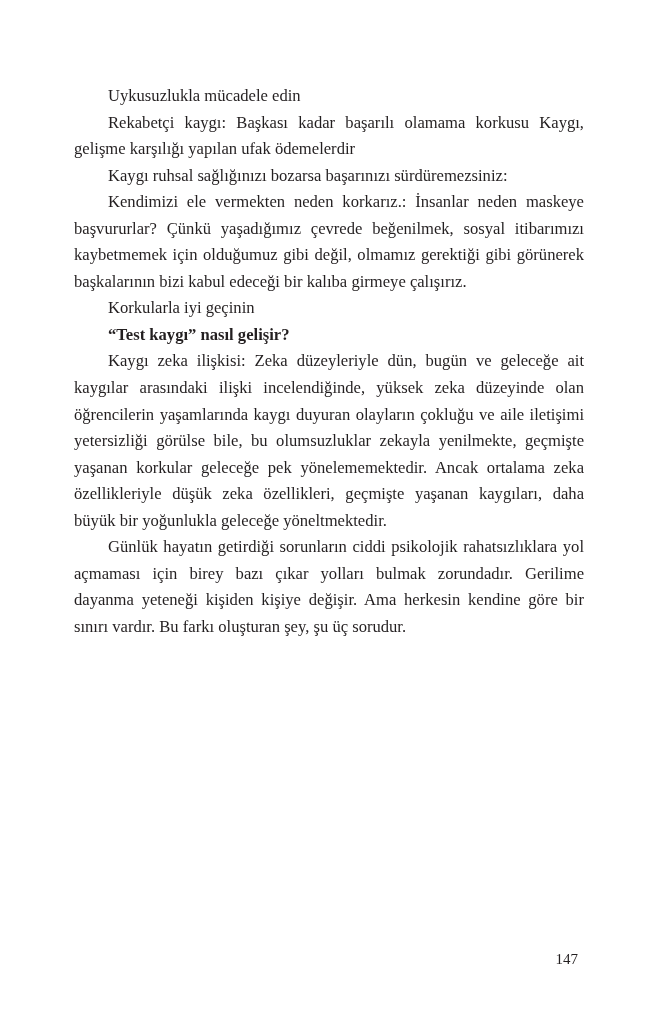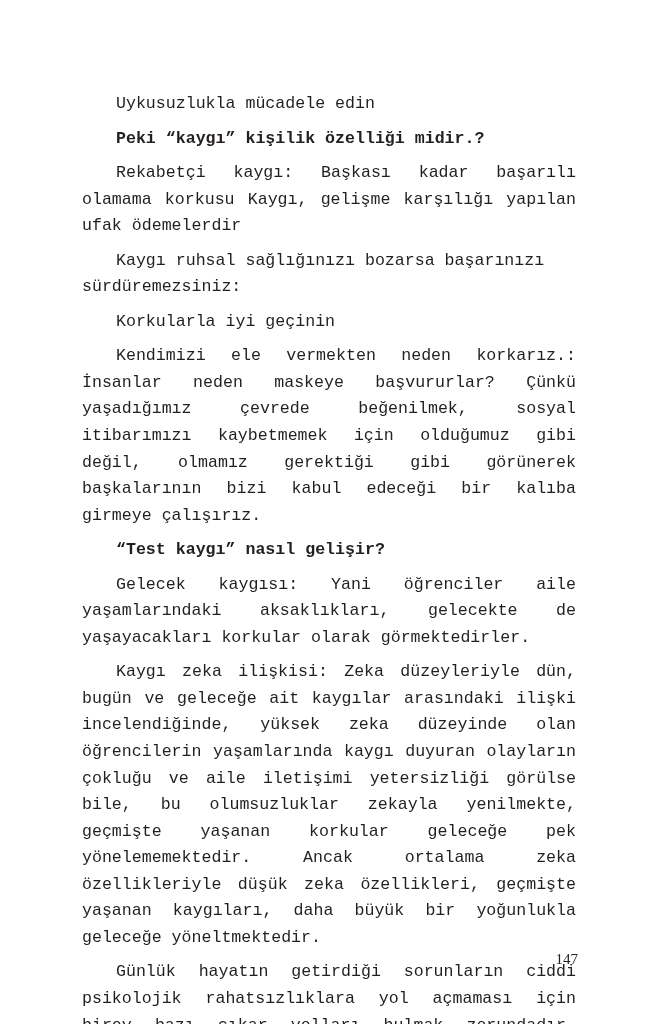--- a/index.html
+++ b/index.html
@@ -8,43 +8,41 @@
     position: absolute;
     left: 74px;
     top: 83px;
     width: 510px;
     font-family: "Liberation Serif", "DejaVu Serif", serif;
     font-size: 16.6px;
     line-height: 26.55px;
     color: #231f20;
     text-align: justify;
   }
-  .p { margin: 8px; text-indent: 34px; font-family: Liberation Mono, monospace; }
+  .p { margin: 0; text-indent: 34px; }
   .p.left { text-align: left; }
   .b { font-weight: bold; }
   .i { font-style: italic; }
   .pagenum {
     position: absolute;
     left: 0; width: 578px;
     top: 951px;
     text-align: right;
     font-family: "Liberation Serif", "DejaVu Serif", serif;
     font-size: 15px;
     color: #231f20;
   }
 </style>
 </head>
 <body>
 
 <div class="page">
   <p class="p left">Uykusuzlukla mücadele edin</p>
-  <p class="p left b">Peki “kaygı” kişilik özelliği midir.?</p>
   <p class="p">Rekabetçi kaygı: Başkası kadar başarılı olamama korkusu Kaygı, gelişme karşılığı yapılan ufak ödemelerdir</p>
   <p class="p left">Kaygı ruhsal sağlığınızı bozarsa başarınızı sürdüremezsiniz:</p>
+  <p class="p">Kendimizi ele vermekten neden korkarız.: İnsanlar neden maskeye başvururlar? Çünkü yaşadığımız çevrede beğenilmek, sosyal itibarımızı kaybetmemek için olduğumuz gibi değil, olmamız gerektiği gibi görünerek başkalarının bizi kabul edeceği bir kalıba girmeye çalışırız.</p>
   <p class="p left">Korkularla iyi geçinin</p>
-  <p class="p">Kendimizi ele vermekten neden korkarız.: İnsanlar neden maskeye başvururlar? Çünkü yaşadığımız çevrede beğenilmek, sosyal itibarımızı kaybetmemek için olduğumuz gibi değil, olmamız gerektiği gibi görünerek başkalarının bizi kabul edeceği bir kalıba girmeye çalışırız.</p>
   <p class="p left b">“Test kaygı” nasıl gelişir?</p>
-  <p class="p">Gelecek kaygısı: Yani öğrenciler aile yaşamlarındaki aksaklıkları, gelecekte de yaşayacakları korkular olarak görmektedirler.</p>
   <p class="p">Kaygı zeka ilişkisi: Zeka düzeyleriyle dün, bugün ve geleceğe ait kaygılar arasındaki ilişki incelendiğinde, yüksek zeka düzeyinde olan öğrencilerin yaşamlarında kaygı duyuran olayların çokluğu ve aile iletişimi yetersizliği görülse bile, bu olumsuzluklar zekayla yenilmekte, geçmişte yaşanan korkular geleceğe pek yönelememektedir. Ancak ortalama zeka özellikleriyle düşük zeka özellikleri, geçmişte yaşanan kaygıları, daha büyük bir yoğunlukla geleceğe yöneltmektedir.</p>
   <p class="p">Günlük hayatın getirdiği sorunların ciddi psikolojik rahatsızlıklara yol açmaması için birey bazı çıkar yolları bulmak zorundadır. Gerilime dayanma yeteneği kişiden kişiye değişir. Ama herkesin kendine göre bir sınırı vardır. Bu farkı oluşturan şey, şu üç sorudur.</p>
 </div>
 
 <div class="pagenum">147</div>
 
 </body></html>

